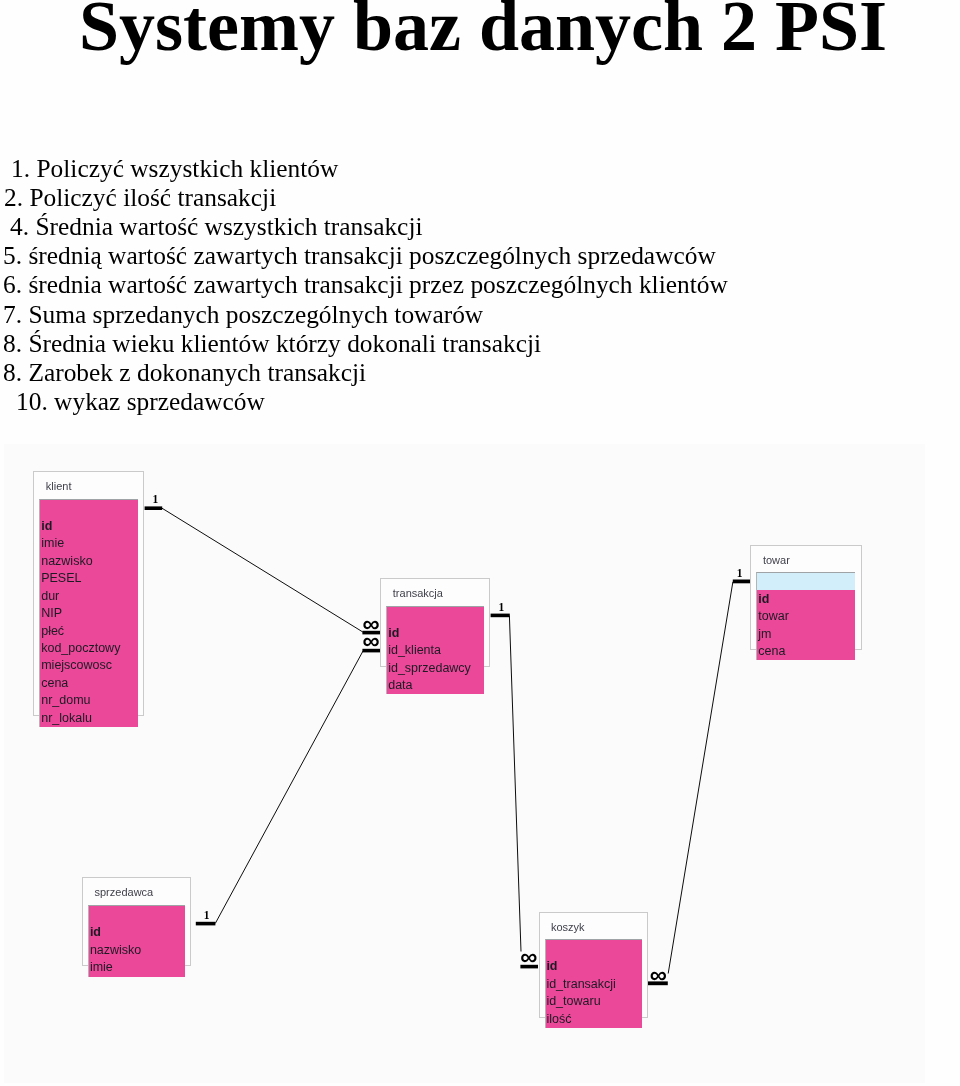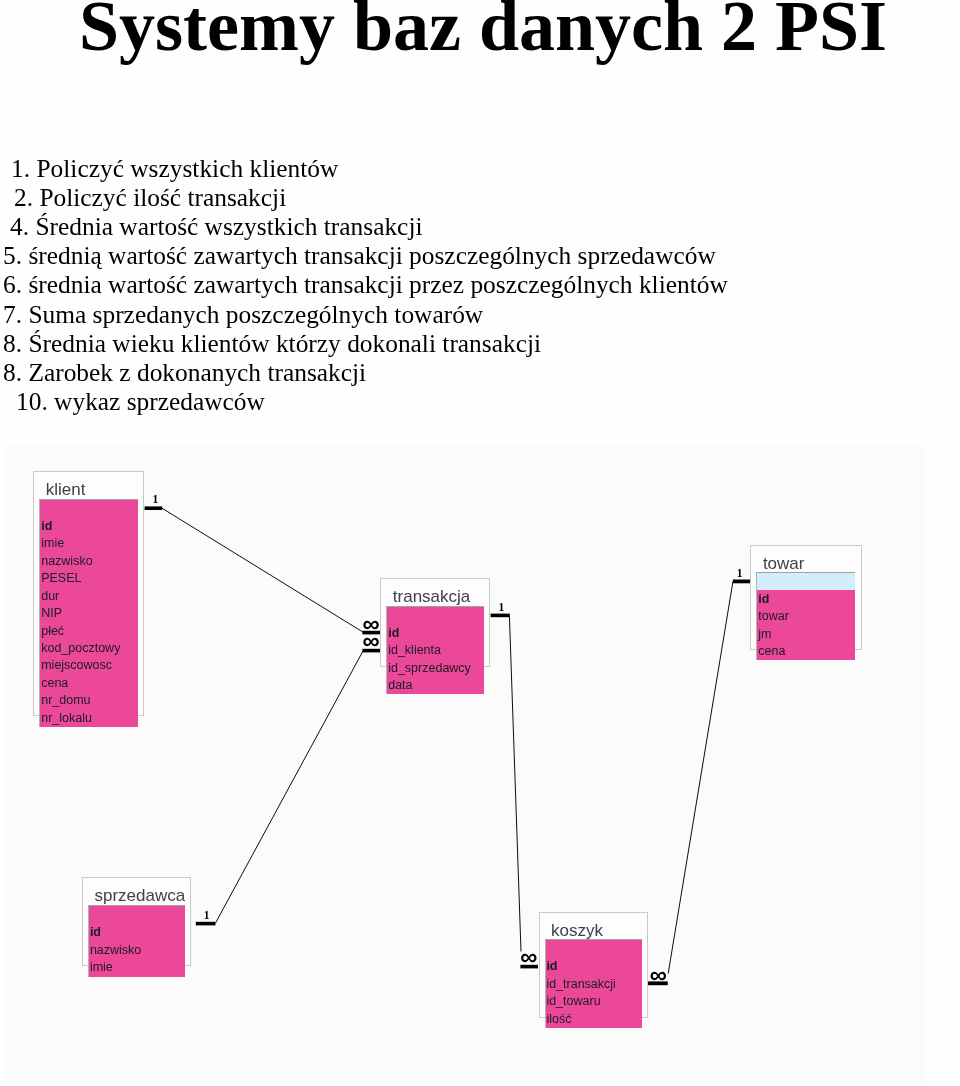--- a/index.html
+++ b/index.html
@@ -17,21 +17,21 @@
 .qrow{white-space:nowrap;height:29.07px;}
 .qnum,.qtxt{display:inline;}
 
 .erd{position:absolute;left:0;top:0;width:960px;height:1086px;}
 .erd-canvas{position:absolute;left:4px;top:444px;width:921px;height:639px;background:#fbfbfb;}
 .erd svg{position:absolute;left:0;top:0;}
 
 .tbl{position:absolute;background:#fdfdfd;border:1px solid #cacaca;
      font-family:"Liberation Sans",sans-serif;box-sizing:border-box;}
 .tbl .cap{position:absolute;left:0;top:8.0px;width:100%;
-     font-size:17px;color:#41414c;text-align:left;padding-left:11.5px;box-sizing:border-box;
+     font-size:11px;color:#41414c;text-align:left;padding-left:11.5px;box-sizing:border-box;
      line-height:normal;}
 .tbl .list{position:absolute;left:5.0px;right:5.5px;top:0;
      border-top:1px solid #9fa3a6;border-left:1px solid #b4b4b4;box-sizing:border-box;
      background:#ec4899;padding-top:15px;padding-bottom:2.8px;}
 .tbl .fld{height:17.45px;line-height:23.9px;font-size:12.5px;color:#1b1b24;padding-left:0.9px;
      white-space:nowrap;box-sizing:border-box;}
 .tbl .fld.pk{font-weight:bold;}
 .tbl .fld.sel{background:transparent;}
 .tbl .selbg{position:absolute;left:0;right:0;height:17.45px;background:#d2eefb;z-index:0;}
 .tbl .fld{position:relative;z-index:1;}
@@ -43,21 +43,21 @@
 </head>
 <body>
 
 <div id="page">
 
   <div class="doc-title">Systemy baz danych 2 PSI</div>
 
 
   <div class="qlist">
     <div class="qrow" style="padding-left:11.1px"><span class="qnum">1.</span> <span class="qtxt">Policzyć wszystkich klientów</span></div>
-    <div class="qrow" style="padding-left:14px"><span class="qnum">2.</span> <span class="qtxt">Policzyć ilość transakcji</span></div>
+    <div class="qrow" style="padding-left:4px"><span class="qnum">2.</span> <span class="qtxt">Policzyć ilość transakcji</span></div>
     <div class="qrow" style="padding-left:10px"><span class="qnum">4.</span> <span class="qtxt">Średnia wartość wszystkich transakcji</span></div>
     <div class="qrow" style="padding-left:3.0px"><span class="qnum">5.</span> <span class="qtxt">średnią wartość zawartych transakcji poszczególnych sprzedawców</span></div>
     <div class="qrow" style="padding-left:3.0px"><span class="qnum">6.</span> <span class="qtxt">średnia wartość zawartych transakcji przez poszczególnych klientów</span></div>
     <div class="qrow" style="padding-left:3.0px"><span class="qnum">7.</span> <span class="qtxt">Suma sprzedanych poszczególnych towarów</span></div>
     <div class="qrow" style="padding-left:3.0px"><span class="qnum">8.</span> <span class="qtxt">Średnia wieku klientów którzy dokonali transakcji</span></div>
     <div class="qrow" style="padding-left:3.0px"><span class="qnum">8.</span> <span class="qtxt">Zarobek z dokonanych transakcji</span></div>
     <div class="qrow" style="padding-left:16px"><span class="qnum">10.</span> <span class="qtxt">wykaz sprzedawców</span></div>
   </div>
 
   <div class="erd">

